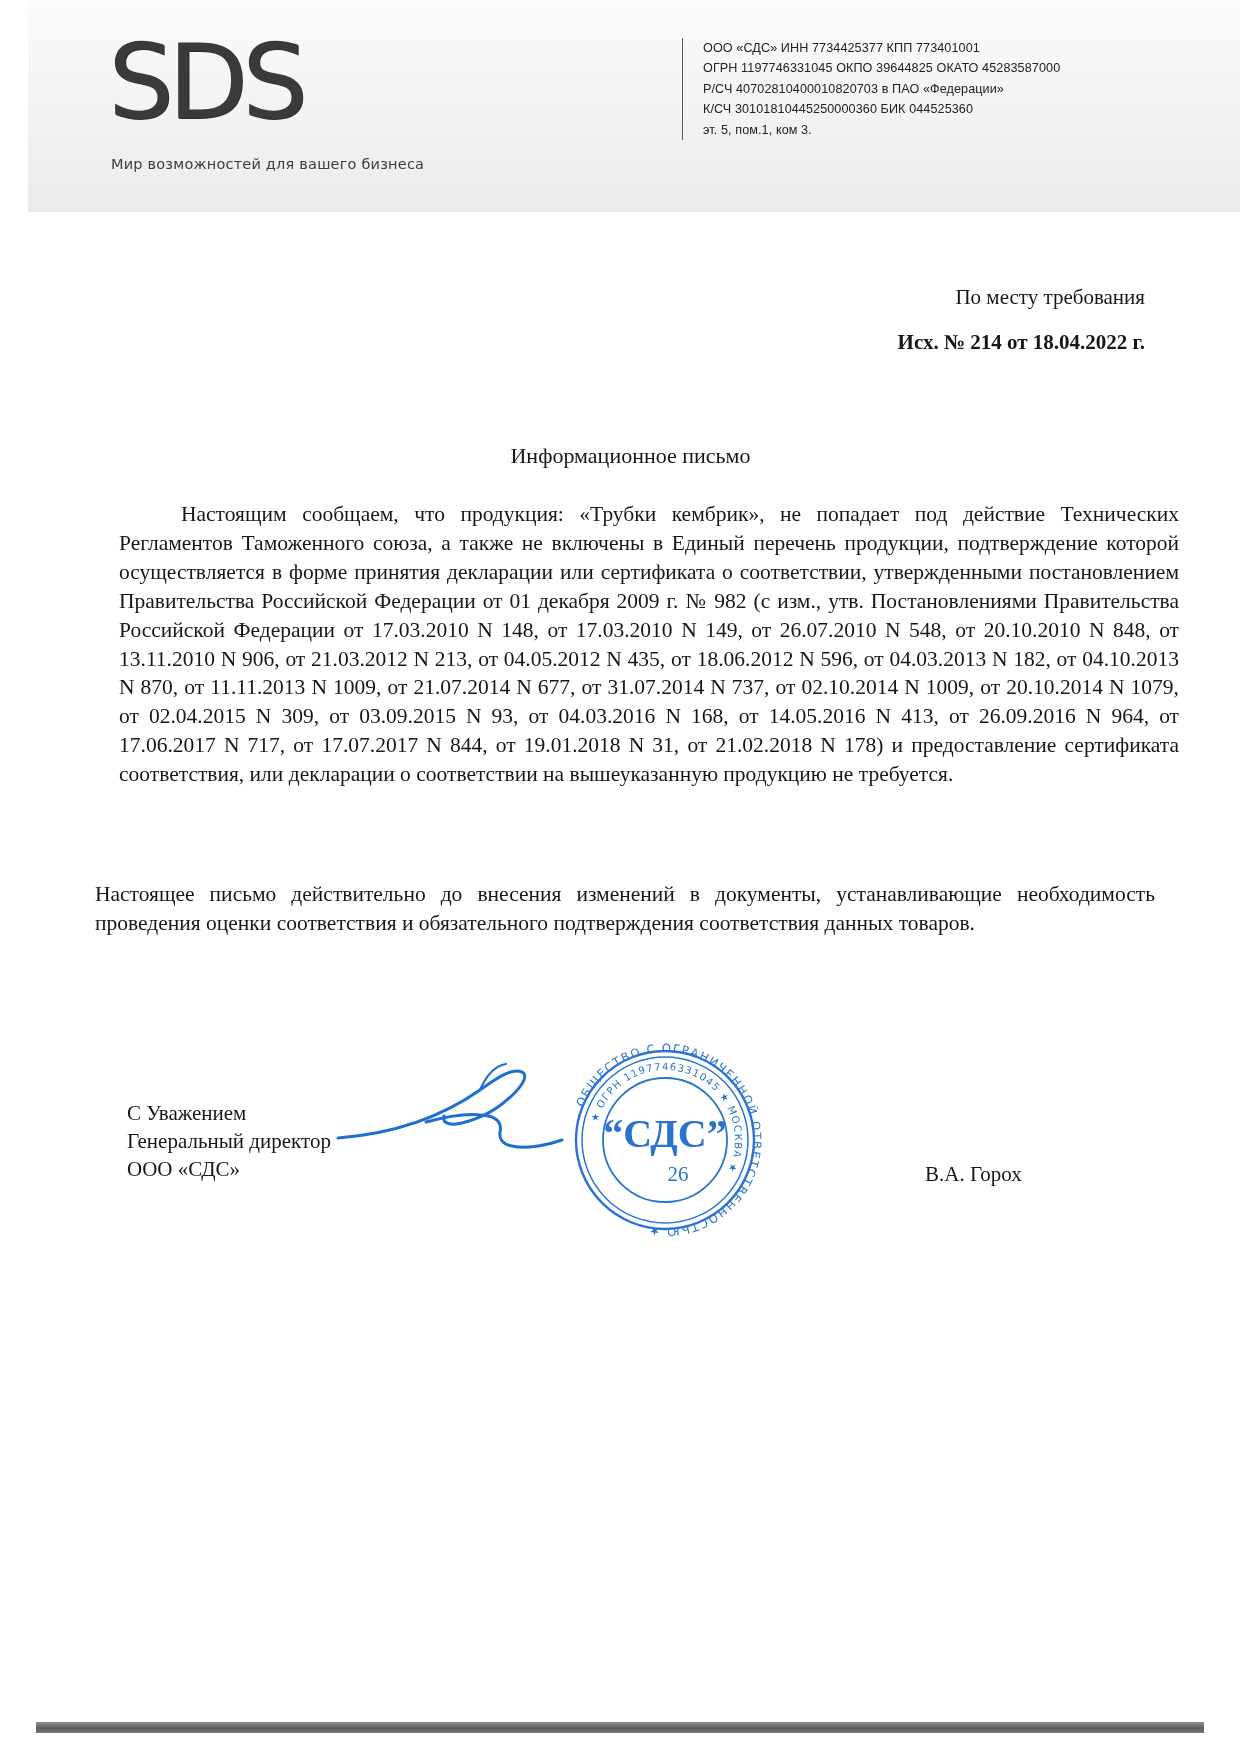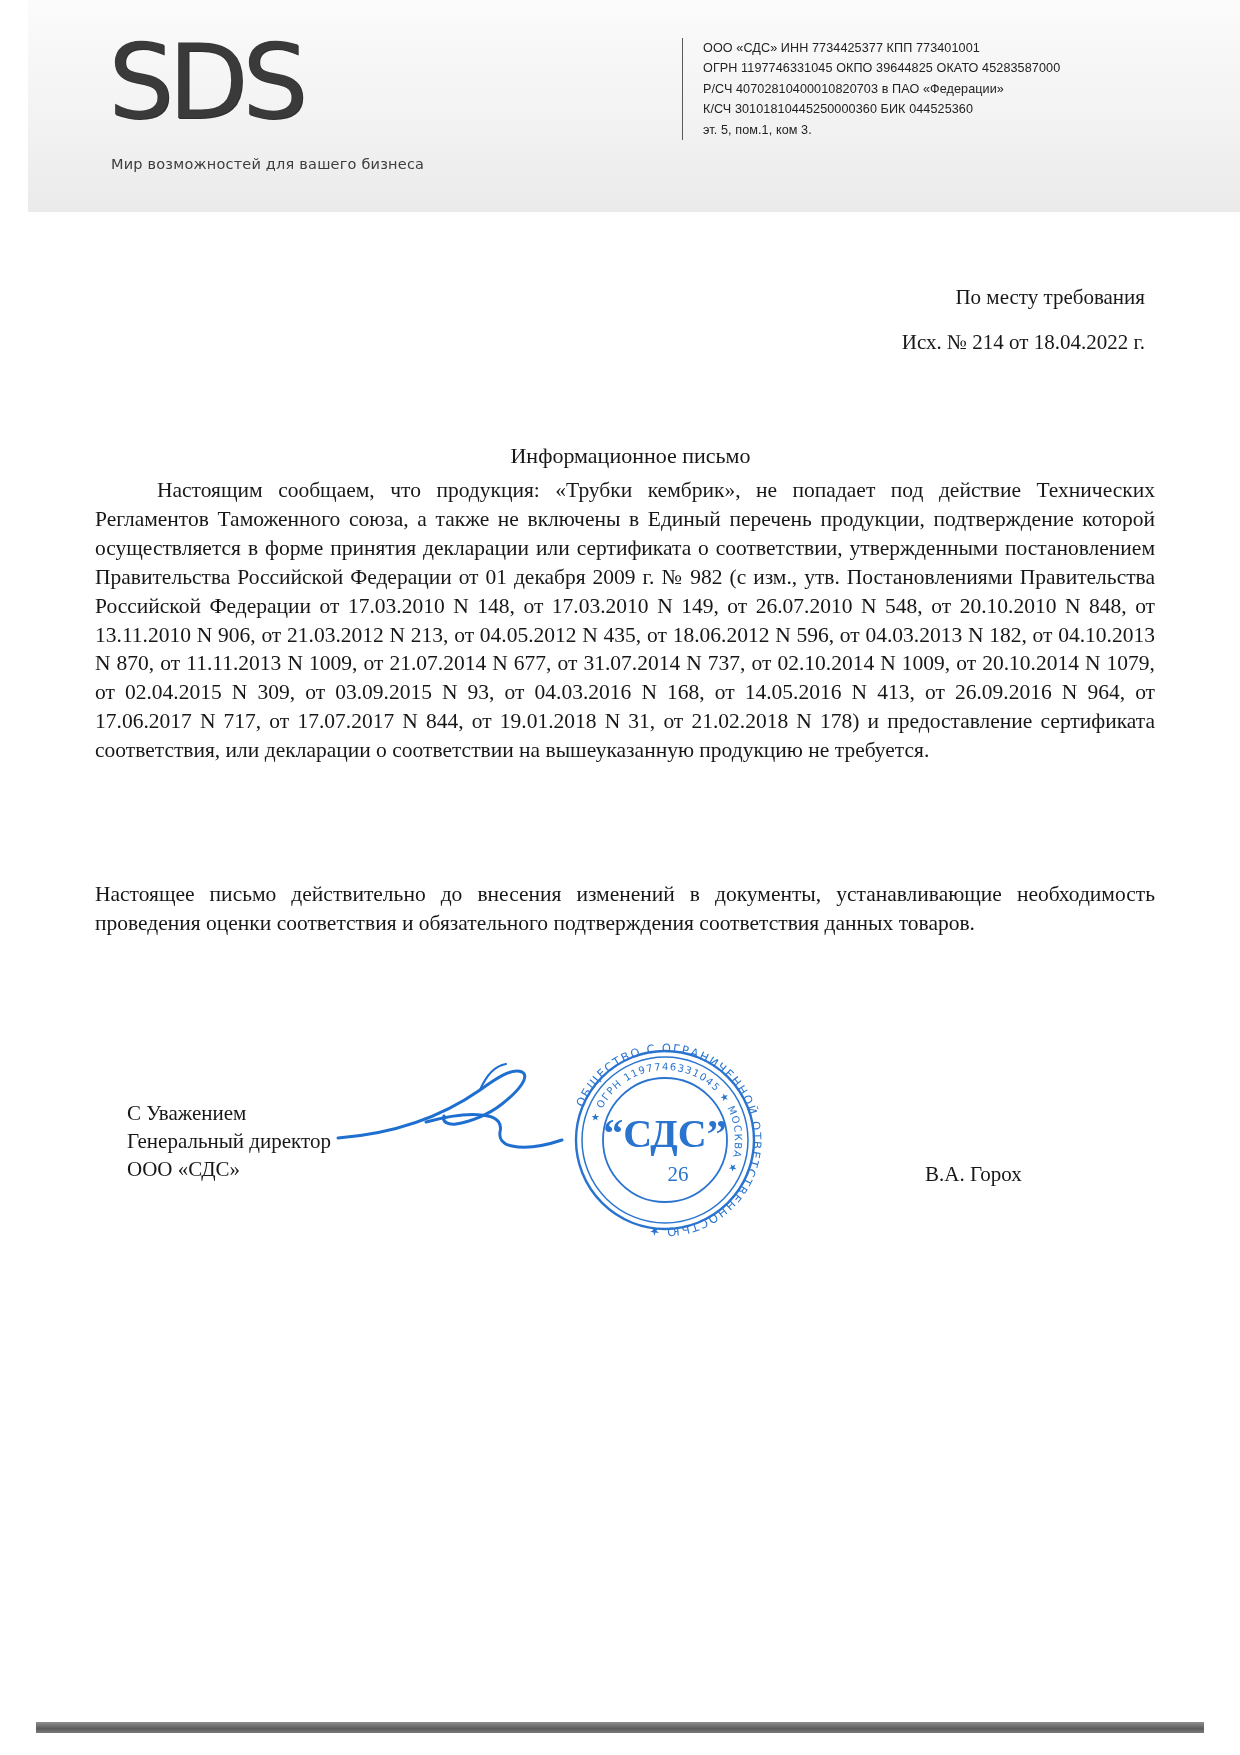--- a/index.html
+++ b/index.html
@@ -93,20 +93,21 @@
     top: 285px;
     font-size: 21px;
     text-align: right;
   }
   .outgoing {
     position: absolute;
     right: 95px;
     top: 330px;
     font-size: 21px;
     text-align: right;
+    font-weight: bold;
   }
 
   .doc-title {
     position: absolute;
     left: 0;
     top: 443px;
     width: 1240px;
     text-align: center;
     font-size: 22px;
     padding-left: 21px;
@@ -115,21 +116,21 @@
 
   .para {
     position: absolute;
     left: 95px;
     width: 1060px;
     font-size: 21.5px;
     line-height: 1.345;
     text-align: justify;
     text-justify: inter-word;
   }
-  .para.p1 { top: 476px; text-indent: 62px; }
+  .para.p1 { top: 500px; text-indent: 62px; margin-left: 24px; }
   .para.p2 { top: 880px; }
 
   
   .sign-left {
     position: absolute;
     left: 95px;
     top: 1100px;
     font-size: 21px;
     line-height: 1.33;
     margin-left: 32px;

